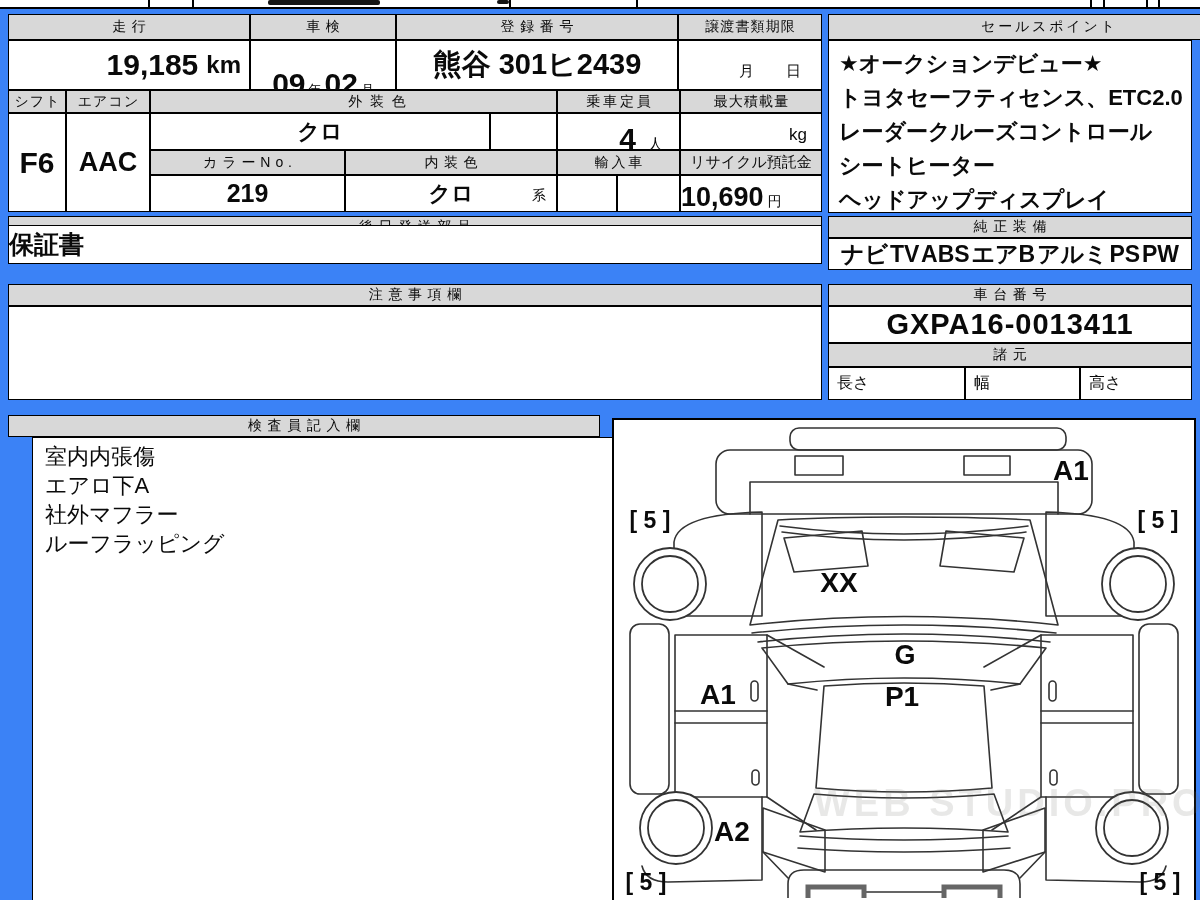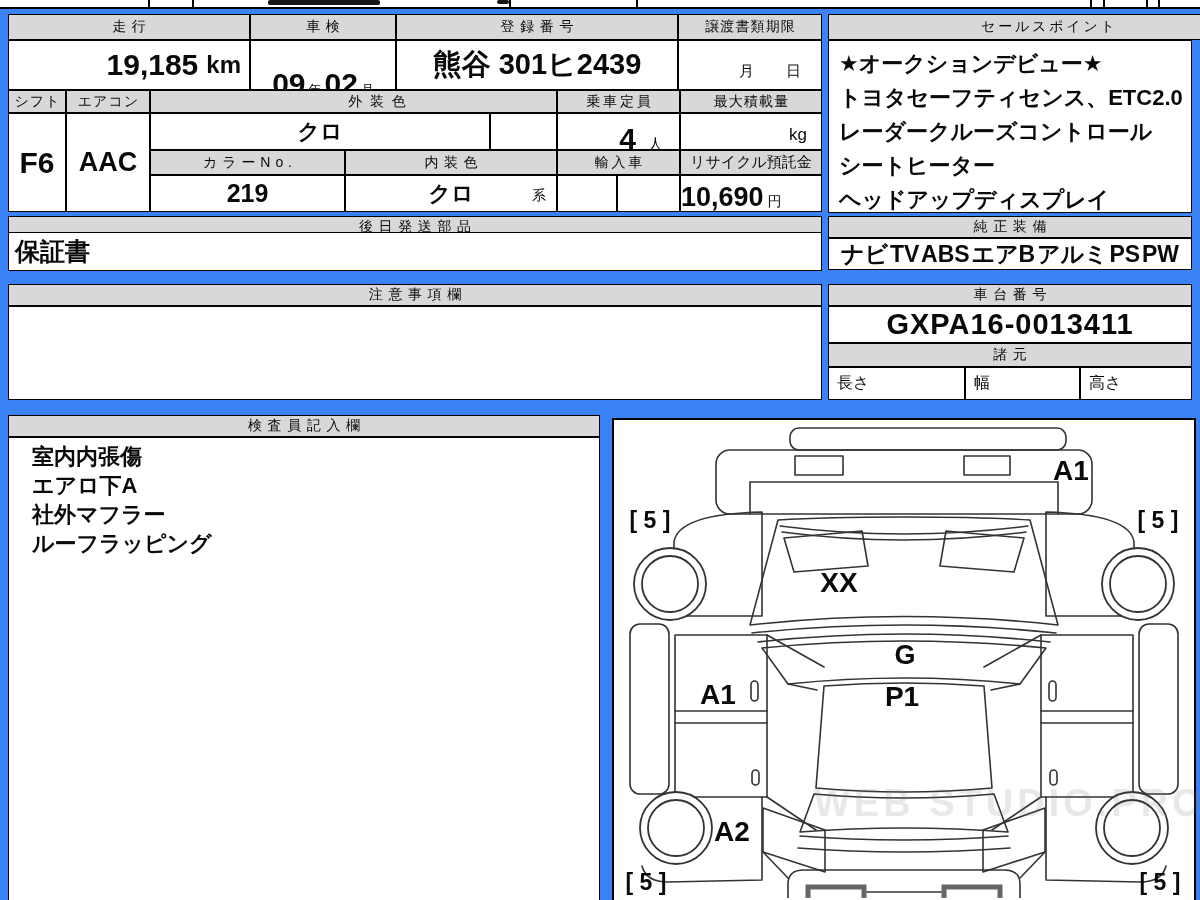--- a/index.html
+++ b/index.html
@@ -15,21 +15,21 @@
   .val{display:flex;align-items:center;justify-content:center;font-weight:700;}
   .vbig{font-size:30px;}
   .unit{font-weight:400;}
   .noborder-b{border-bottom:none;}
   .sliver{position:absolute;box-sizing:border-box;background:#fff;border-bottom:2px solid #000;}
   .tick{position:absolute;width:2px;background:#000;top:0;}
   .smudge{position:absolute;background:#151515;border-radius:2px;}
   .salesbody{display:block;padding:6px 8px 0 10px;font-size:22px;font-weight:700;line-height:34px;white-space:nowrap;}
   .equip{display:flex;align-items:center;justify-content:space-between;padding:0 12px;font-weight:700;font-size:23px;}
   .speccell{display:flex;align-items:center;justify-content:flex-start;padding-left:8px;font-size:16px;font-weight:400;}
-  .insbody{display:block;padding:4px 23px;font-weight:700;font-size:22px;line-height:29px;}
+  .insbody{display:block;padding:4px 12px;font-weight:400;font-size:22px;line-height:29px;margin-left:24px;}
   .watermark{position:absolute;left:200px;top:362px;font-size:38px;font-weight:700;
              letter-spacing:4px;color:rgba(110,110,105,0.16);white-space:nowrap;pointer-events:none;}
   svg text{font-family:"Liberation Sans","DejaVu Sans",sans-serif;font-weight:700;fill:#0a0a0a;}
 </style>
 </head>
 <body>
 
 <div id="sheet">
 
   <div class="sliver" style="left:0;top:0;width:1200px;height:9px;">
@@ -96,21 +96,21 @@
     <span class="unit" style="position:absolute;right:10px;bottom:6px;font-size:14px;">系</span>
   </div>
   <div class="box" style="left:557px;top:175px;width:60px;height:37px;"></div>
   <div class="box" style="left:617px;top:175px;width:63px;height:37px;"></div>
   <div class="box val" style="left:680px;top:175px;width:142px;height:37px;justify-content:flex-start;align-items:baseline;padding:6px 8px 0 0;">
     <span style="font-size:27px;">10,690</span>
     <span class="unit" style="font-size:14px;margin-left:4px;">円</span>
   </div>
 
   <div class="box hdr" style="left:8px;top:216px;width:814px;height:22px;">後日発送部品</div>
-  <div class="box val" style="left:8px;top:232px;width:814px;height:39px;justify-content:flex-start;padding-left:6px;font-size:25px;">保証書</div>
+  <div class="box val" style="left:8px;top:225px;width:814px;height:39px;justify-content:flex-start;font-size:25px;">保証書</div>
 
   <div class="box hdr" style="left:8px;top:284px;width:814px;height:22px;">注意事項欄</div>
   <div class="box" style="left:8px;top:306px;width:814px;height:94px;"></div>
 
   <div class="box hdr ls2" style="left:828px;top:14px;width:440px;height:26px;">セールスポイント</div>
   <div class="box salesbody" style="left:828px;top:40px;width:364px;height:173px;">
     <div>★オークションデビュー★</div>
     <div>トヨタセーフティセンス、ETC2.0</div>
     <div>レーダークルーズコントロール</div>
     <div>シートヒーター</div>

